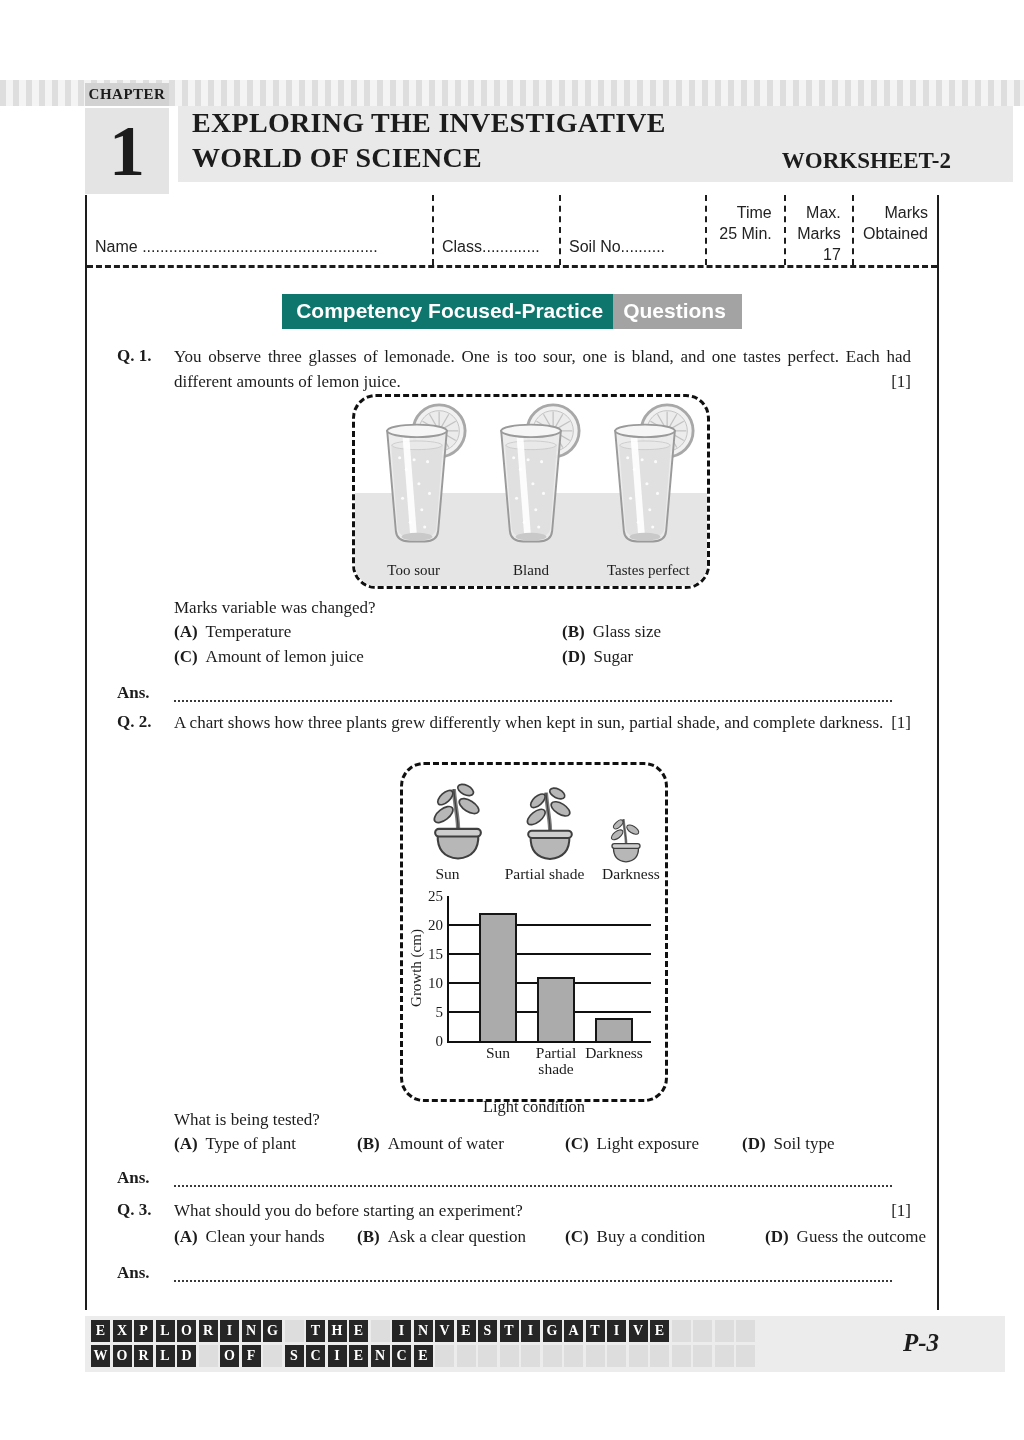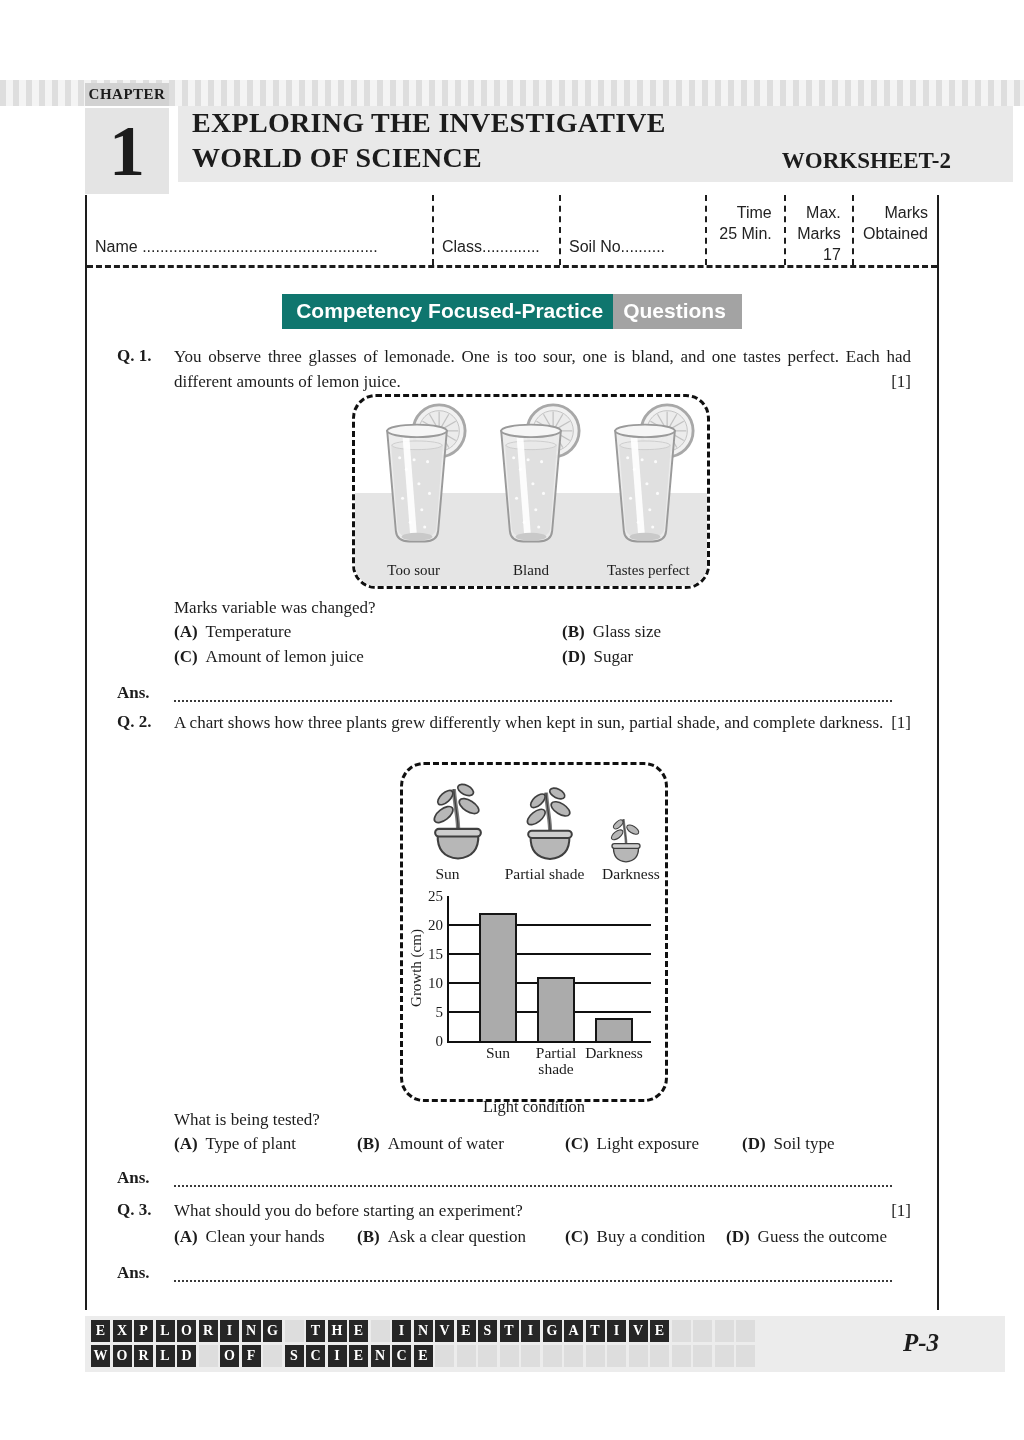--- a/index.html
+++ b/index.html
@@ -323,21 +323,21 @@
     <div class="ans-line" style="top:973px"></div>
 
     <div class="q-num" style="top:1005px">Q. 3.</div>
     <div class="q-text" style="top:1003px">
       <span>What should you do before starting an experiment?</span>
       <span class="marks-top">[1]</span>
     </div>
     <span class="opt" style="top:1032px;left:87px"><b>(A)</b><span>Clean your hands</span></span>
     <span class="opt" style="top:1032px;left:270px"><b>(B)</b><span>Ask a clear question</span></span>
     <span class="opt" style="top:1032px;left:478px"><b>(C)</b><span>Buy a condition</span></span>
-    <span class="opt" style="top:1032px;left:639px"><b>(D)</b><span>Guess the outcome</span></span>
+    <span class="opt" style="top:1032px;left:678px"><b>(D)</b><span>Guess the outcome</span></span>
     <div class="ans-label" style="top:1068px">Ans.</div>
     <div class="ans-line" style="top:1068px"></div>
 
   </div>
 
   <div class="footer">
     <div class="tiles" id="tiles">
         <div class="tile-row">
           <div class="tile">E</div>
           <div class="tile">X</div>

